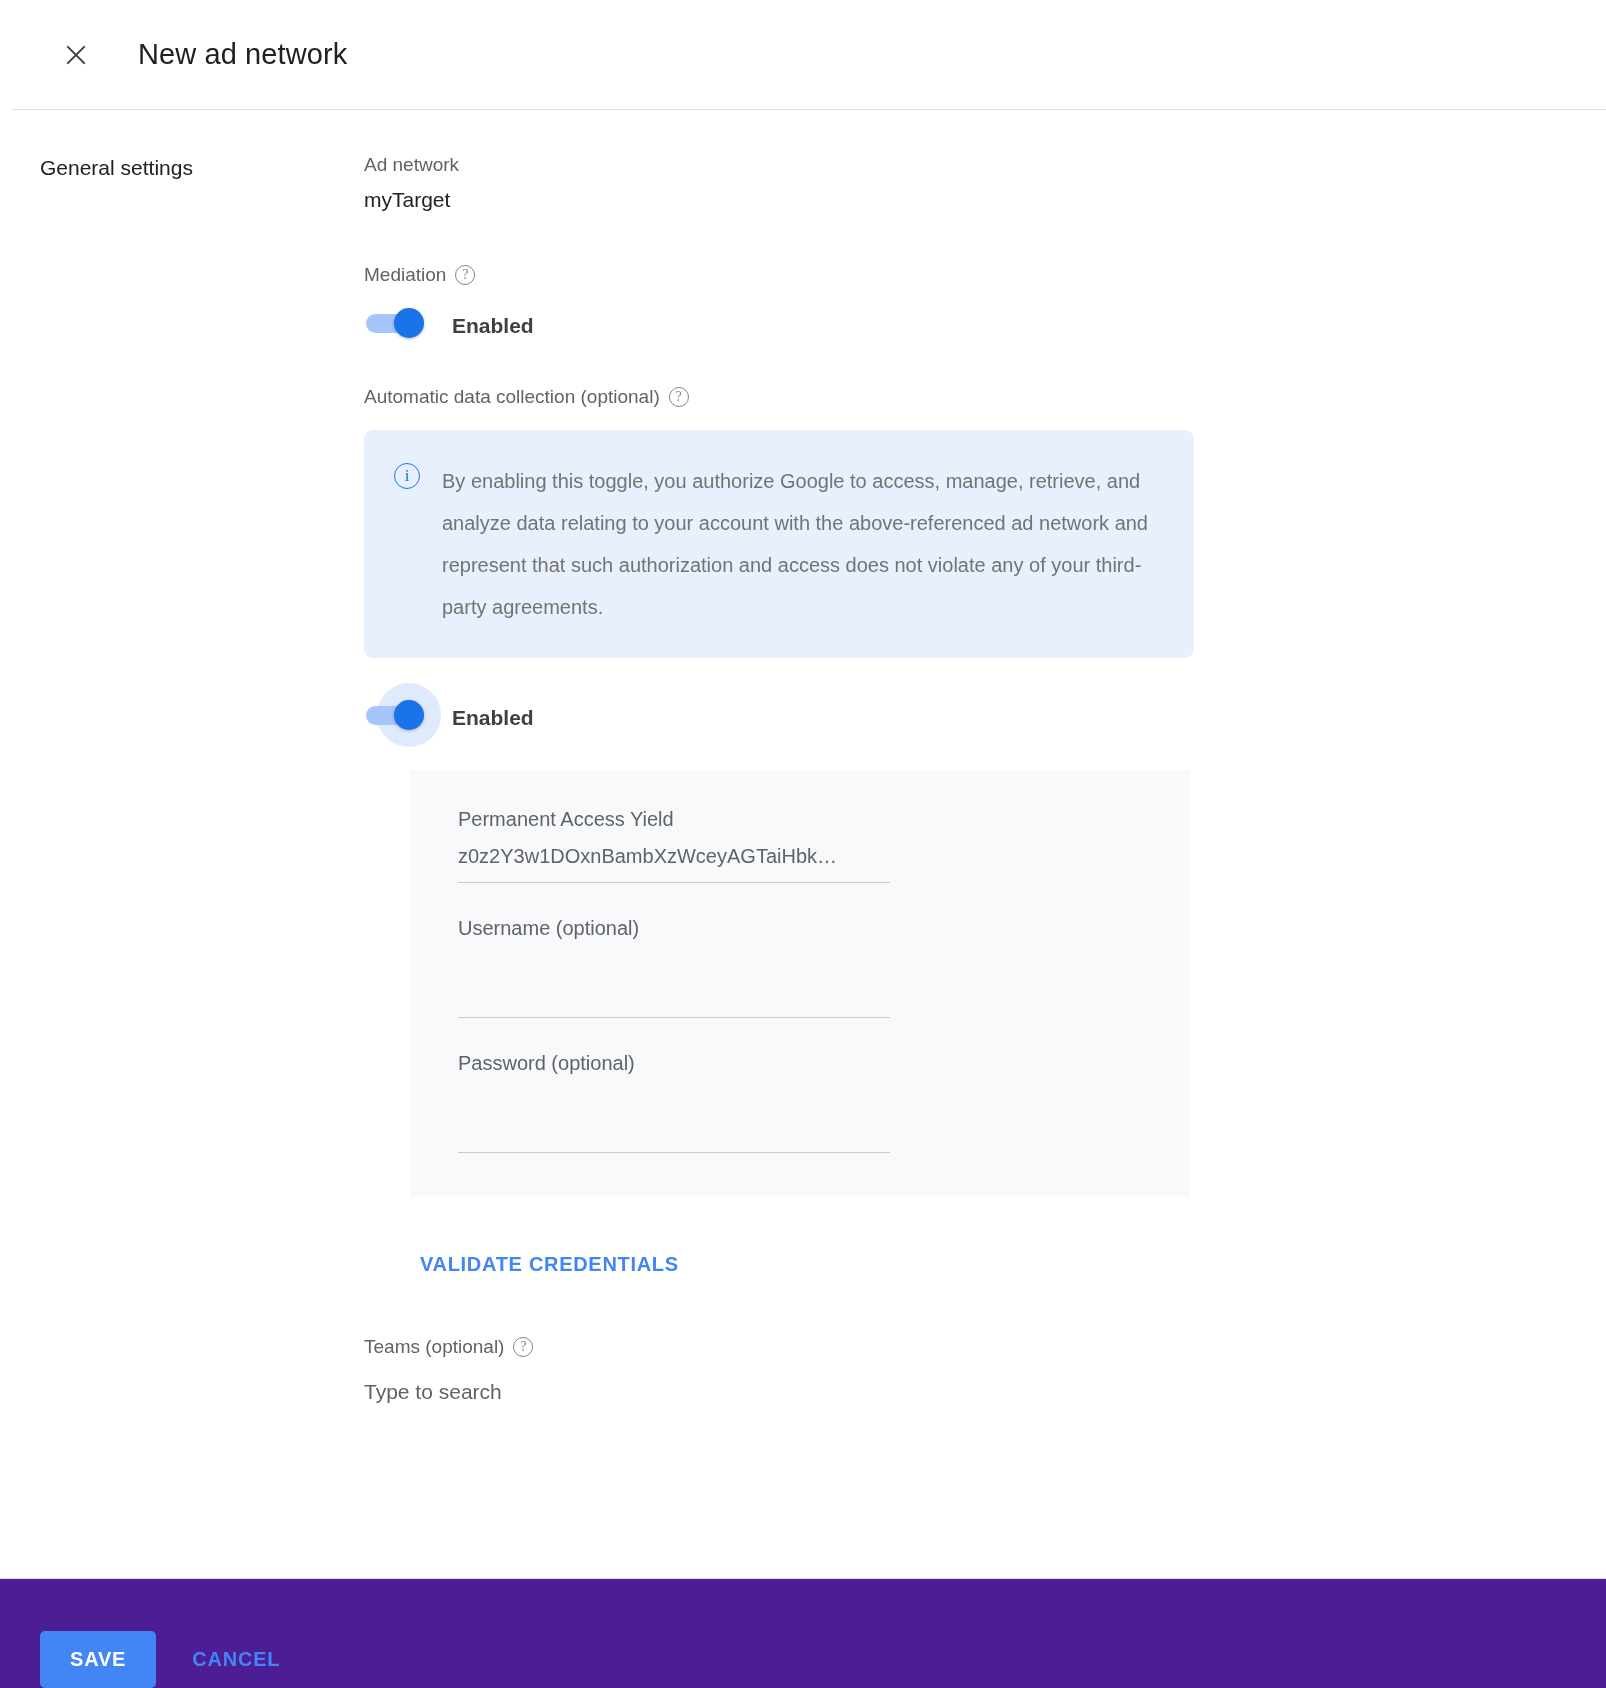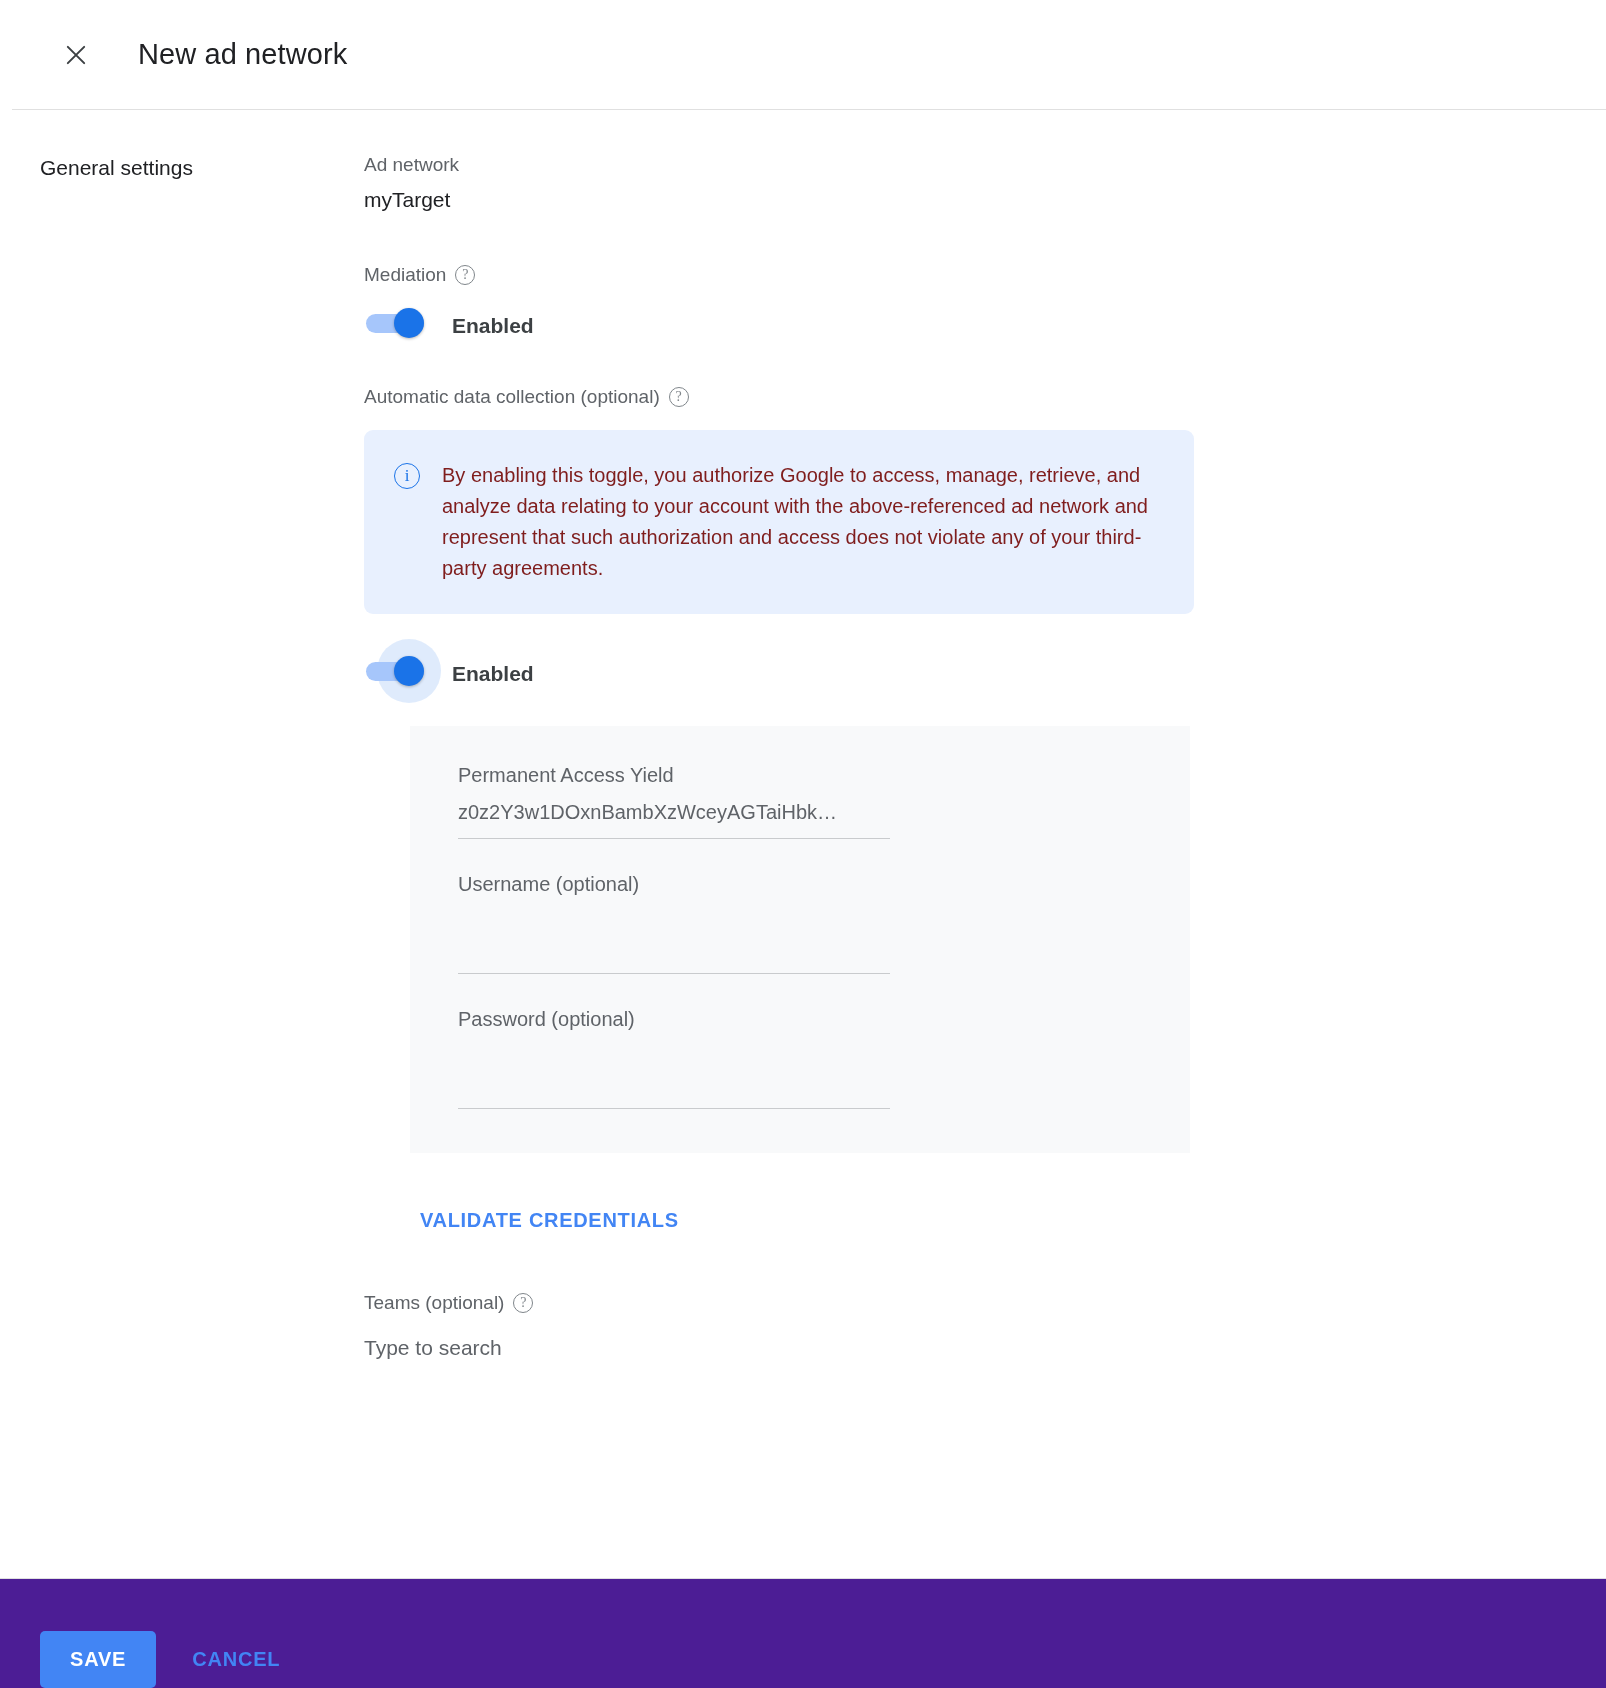--- a/index.html
+++ b/index.html
@@ -169,22 +169,22 @@
     color: #1a73e8;
     font-size: 17px;
     line-height: 23px;
     text-align: center;
     font-family: "Liberation Serif", serif;
     flex: 0 0 auto;
     margin-top: 3px;
   }
   .info-text {
     font-size: 20px;
-    line-height: 31px;
-    color: #7f1d1d;
+    line-height: 42px;
+    color: #737373;
   }
 
   
   .cred-panel {
     margin-top: 40px;
     margin-left: 46px;
     width: 780px;
     background: #f8f9fa;
     padding: 38px 0 44px 48px;
   }

